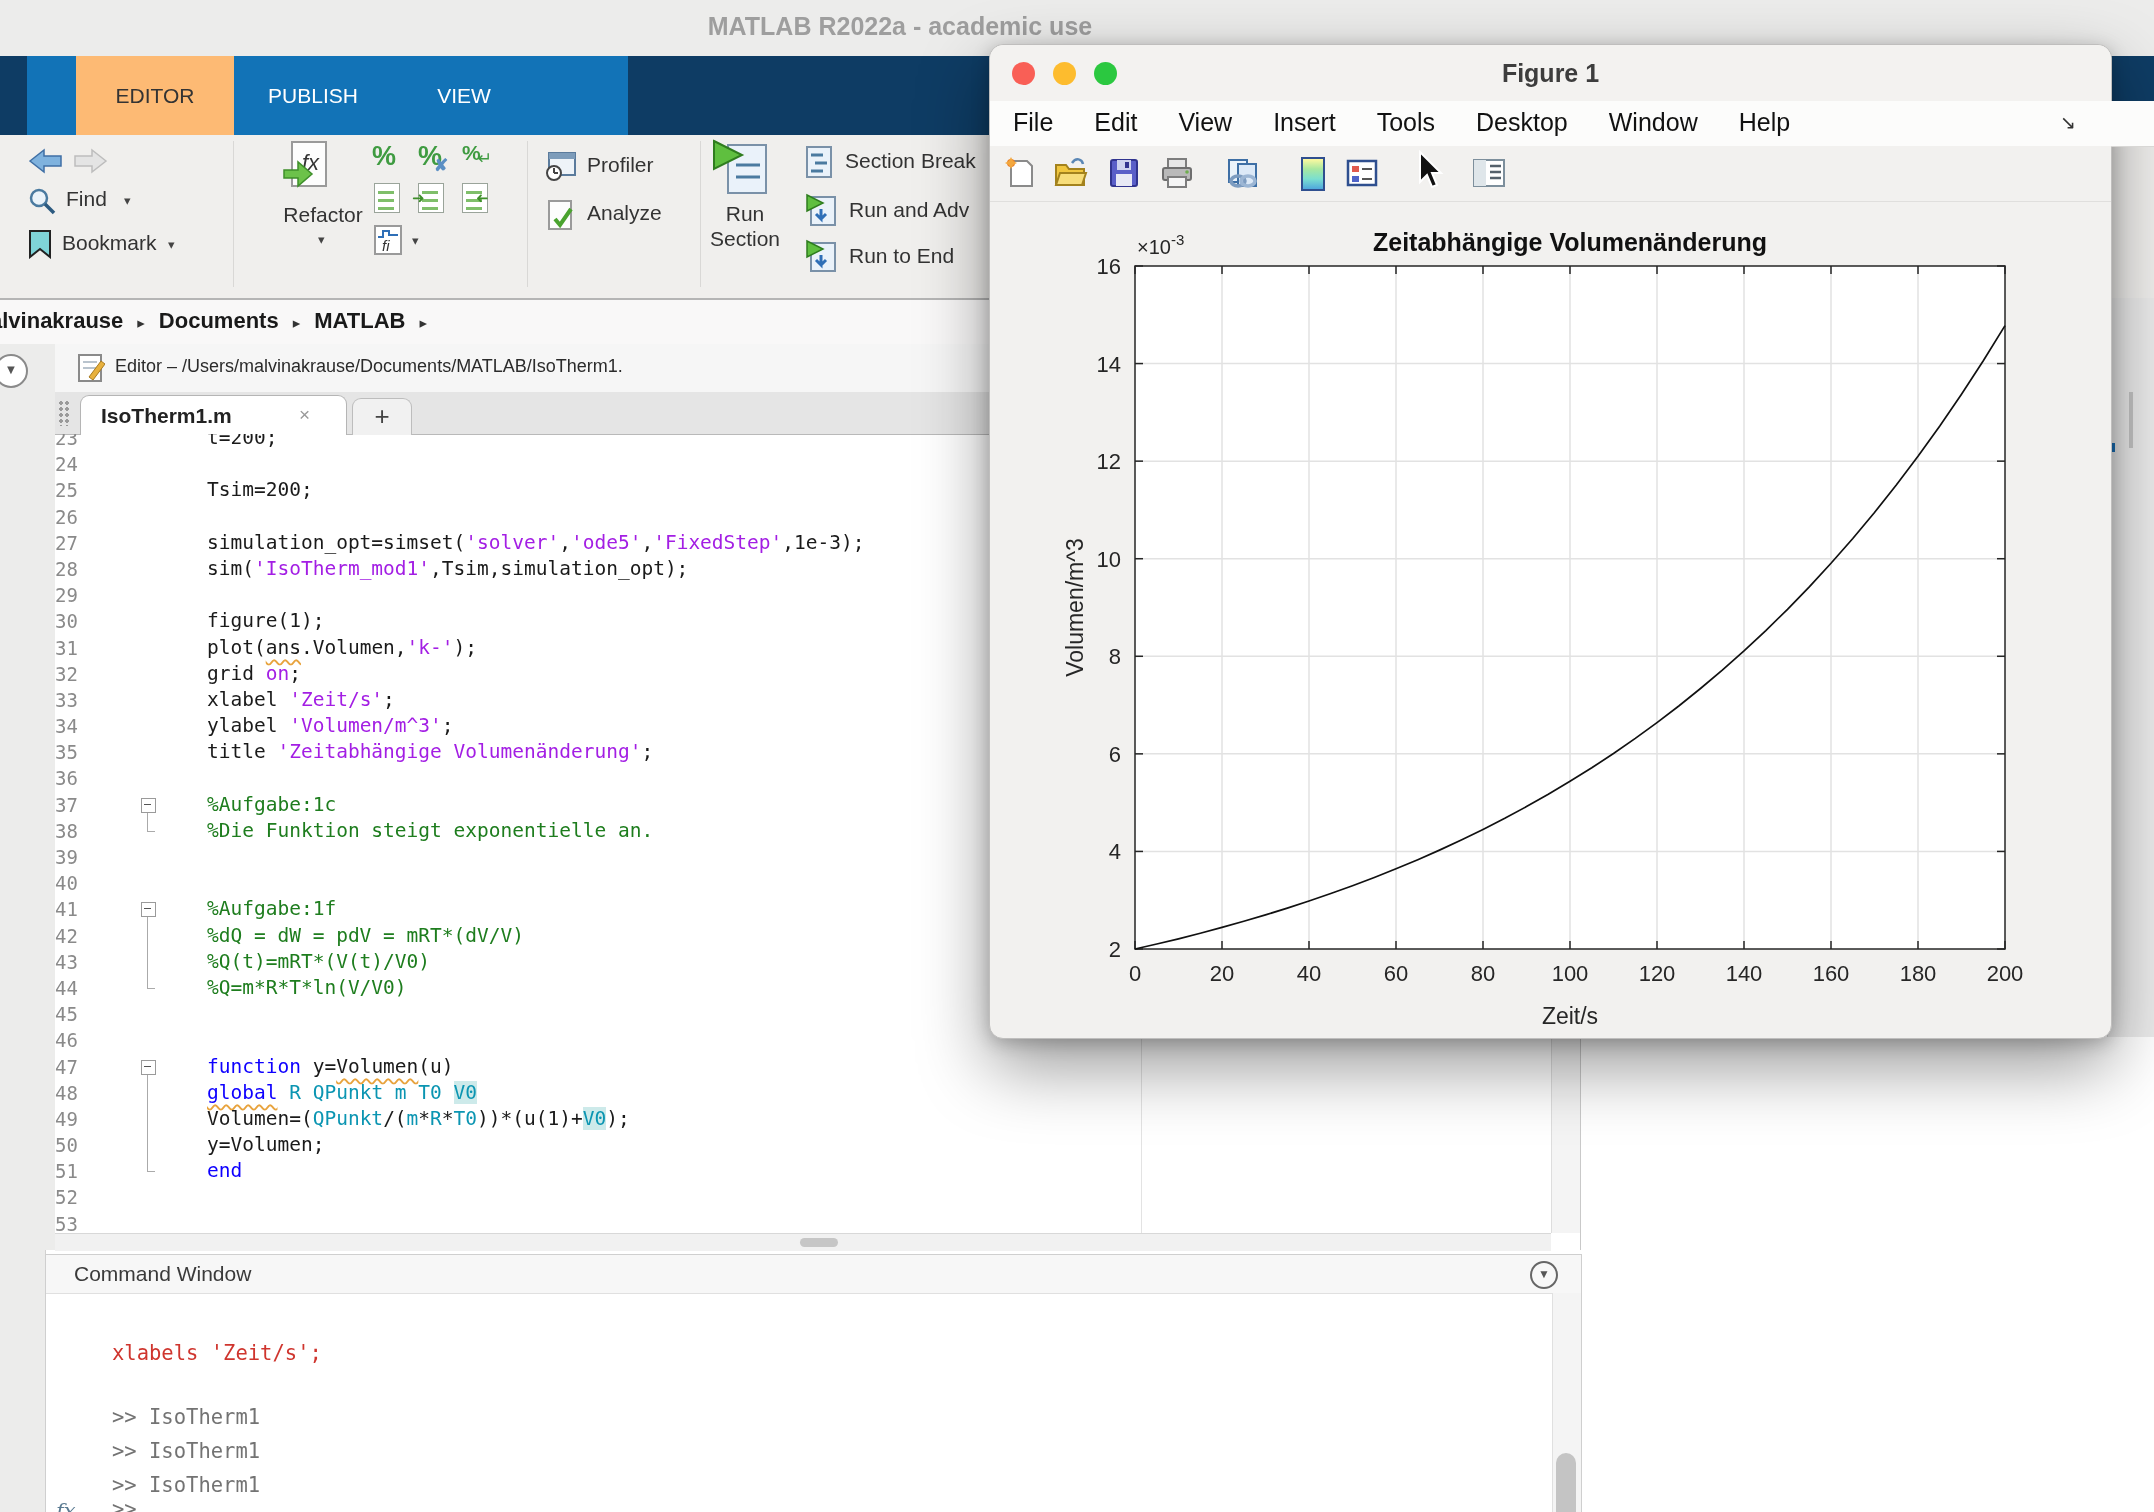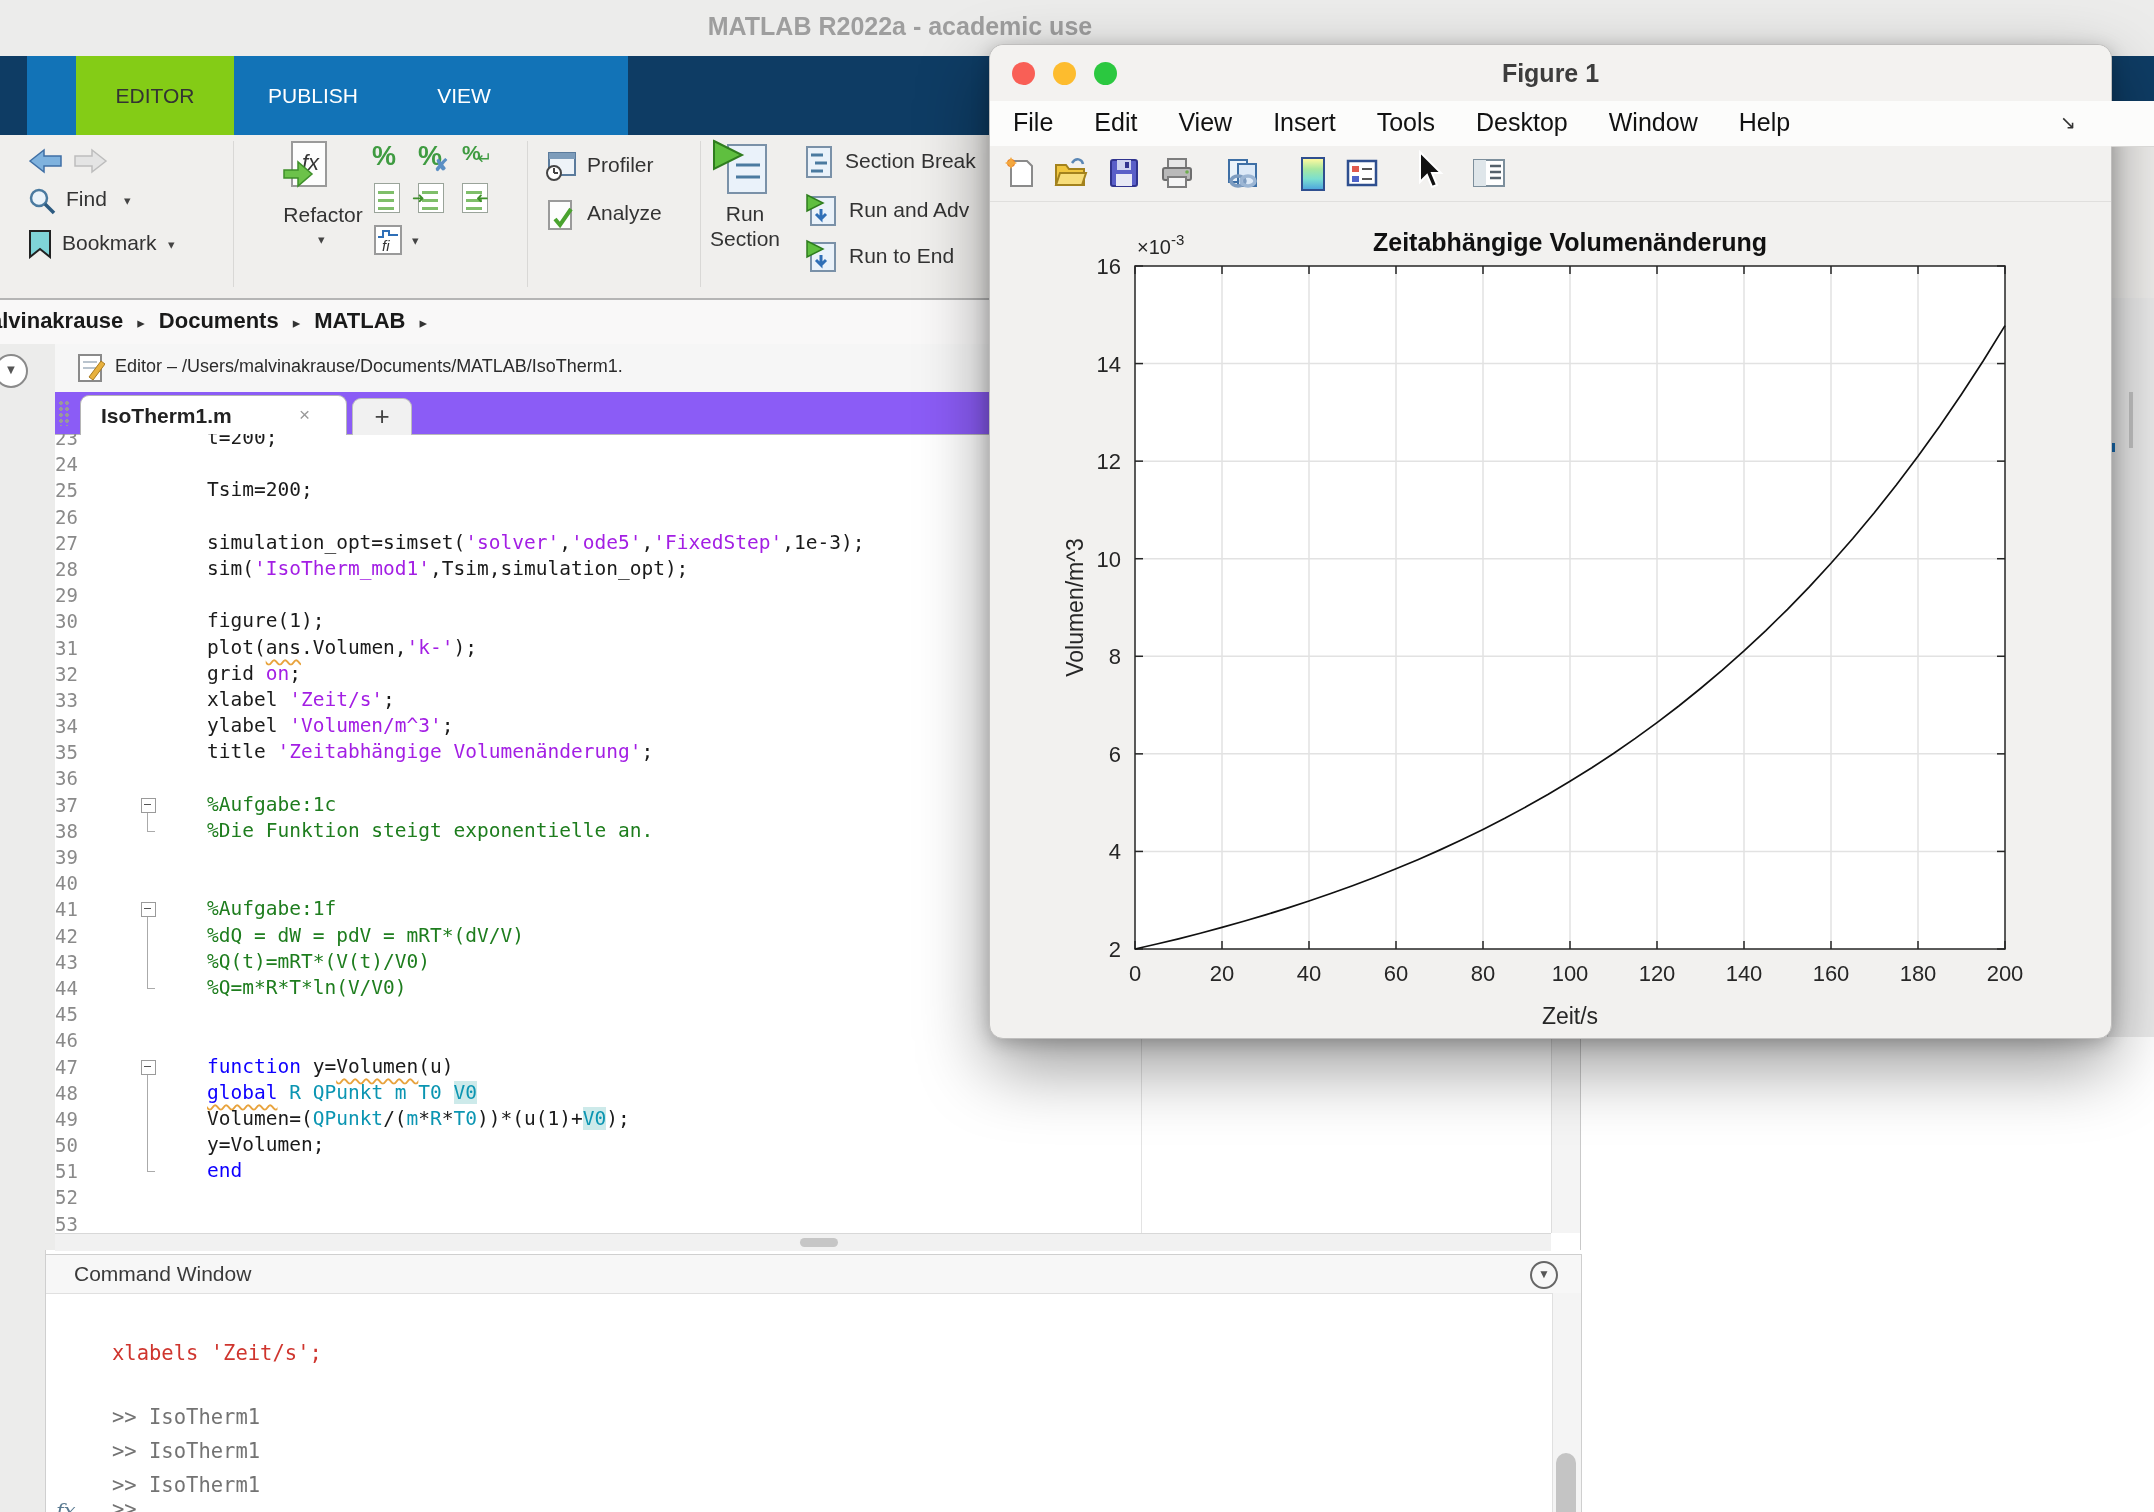--- a/index.html
+++ b/index.html
@@ -8,21 +8,21 @@
   .abs{position:absolute;}
 
   
   #topbar{left:0;top:0;width:2154px;height:56px;background:#ececeb;border-bottom:1px solid #d9d8d7;}
   #topbar-title{left:0;top:12px;width:1800px;text-align:center;font-size:25px;font-weight:bold;color:#9e9e9e;}
 
   
   #tabrow{left:0;top:56px;width:2154px;height:79px;background:#0e3c64;}
   #tabrow-blue{left:27px;top:0;width:601px;height:79px;background:#1273b7;}
   .rtab{top:0;height:79px;line-height:79px;text-align:center;font-size:21px;color:#ffffff;}
-  .rtab.active{background:#84cc16;color:#333333;}
+  .rtab.active{background:#fdba74;color:#333333;}
   #ribbon-body{left:0;top:135px;width:2154px;height:163px;background:#f0efed;border-bottom:2px solid #b5b5b5;}
   .vdiv{top:6px;width:1px;height:146px;background:#d9d8d6;}
   .grp-label{top:140px;font-size:17px;color:#787878;text-align:center;letter-spacing:0.5px;margin-top:24px;}
   .rb-text{font-size:21px;color:#333333;white-space:nowrap;}
   .caret{font-size:13px;color:#444444;}
   .pct{font:bold 27px "Liberation Sans",sans-serif;color:#3f9b41;}
   .mini-doc{width:24px;height:28px;background:#ffffff;border:1px solid #9aa49a;
     background-image:repeating-linear-gradient(#ffffff 0 5px,#7fbf6a 5px 8px);background-size:16px 24px;background-repeat:no-repeat;background-position:3px 2px;}
   .two-line{line-height:25px;text-align:center;}
 
@@ -31,21 +31,21 @@
   .crumb{font-size:22px;color:#1a1a1a;font-weight:600;}
   .crumb-sep{font-size:15px;color:#333333;margin:0 14px;}
 
   
   .gutterpane{background:#ececeb;border-right:1px solid #d2d1d0;}
 
   
   #editor{left:55px;top:344px;width:1525px;height:906px;background:#ffffff;border-right:1px solid #c9c9c9;}
   #ed-title{left:0;top:0;width:1525px;height:48px;background:#f6f6f6;border-bottom:1px solid #e2e2e2;}
   #ed-title-text{left:60px;top:12px;width:880px;font-size:18px;color:#2b2b2b;white-space:nowrap;overflow:hidden;}
-  #ed-tabbar{left:0;top:48px;width:1525px;height:42px;background:#8b5cf6;border-bottom:1px solid #b9b9b9;}
+  #ed-tabbar{left:0;top:48px;width:1525px;height:42px;background:#e5e5e5;border-bottom:1px solid #b9b9b9;}
   #ed-tab{left:25px;top:3px;width:265px;height:39px;background:#ffffff;border:1px solid #b5b5b5;border-bottom:none;border-radius:9px 9px 0 0;}
   #ed-tab-label{left:20px;top:8px;font-size:21px;font-weight:bold;color:#222222;}
   #ed-tab-close{left:218px;top:8px;font-size:19px;color:#9a9a9a;}
   #ed-plustab{left:297px;top:6px;width:58px;height:36px;background:#f1f1f1;border:1px solid #bdbdbd;border-bottom:none;border-radius:9px 9px 0 0;text-align:center;font-size:26px;color:#444444;line-height:34px;}
   #dragdots{left:3px;top:8px;width:12px;height:26px;
     background-image:radial-gradient(#9a9a9a 1.6px,transparent 1.8px);background-size:6px 6px;}
   #code-scroll{left:0;top:90px;width:1496px;height:799px;overflow:hidden;}
   #code-lines{position:relative;top:-9px;}
   .cl{height:26.2px;line-height:26.2px;white-space:pre;font-family:"DejaVu Sans Mono",monospace;font-size:19.5px;}
   .ln{display:inline-block;width:78px;text-align:left;color:#8a8a8a;font-size:19px;vertical-align:top;}

